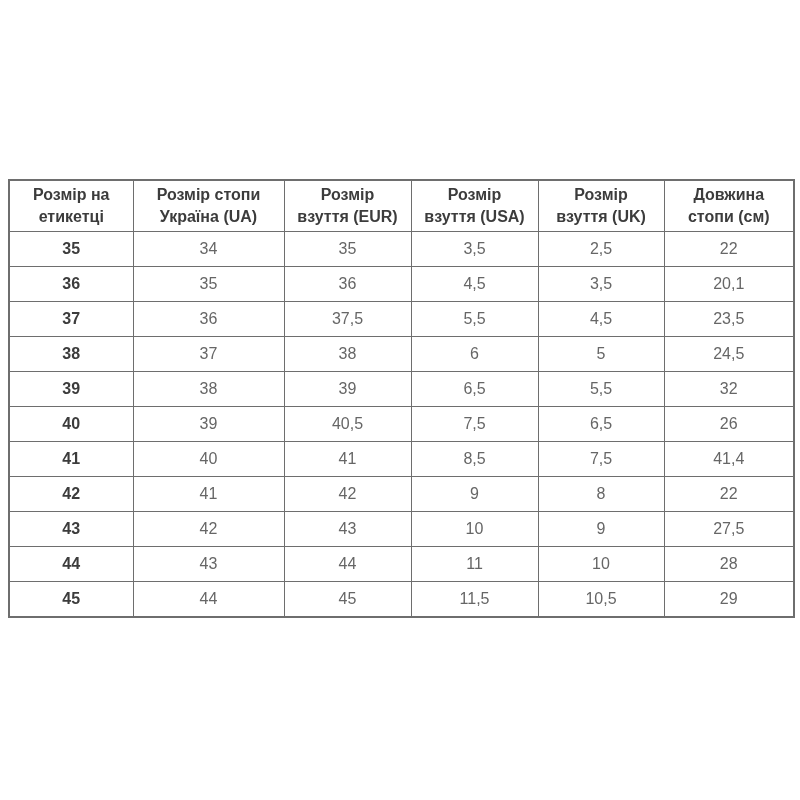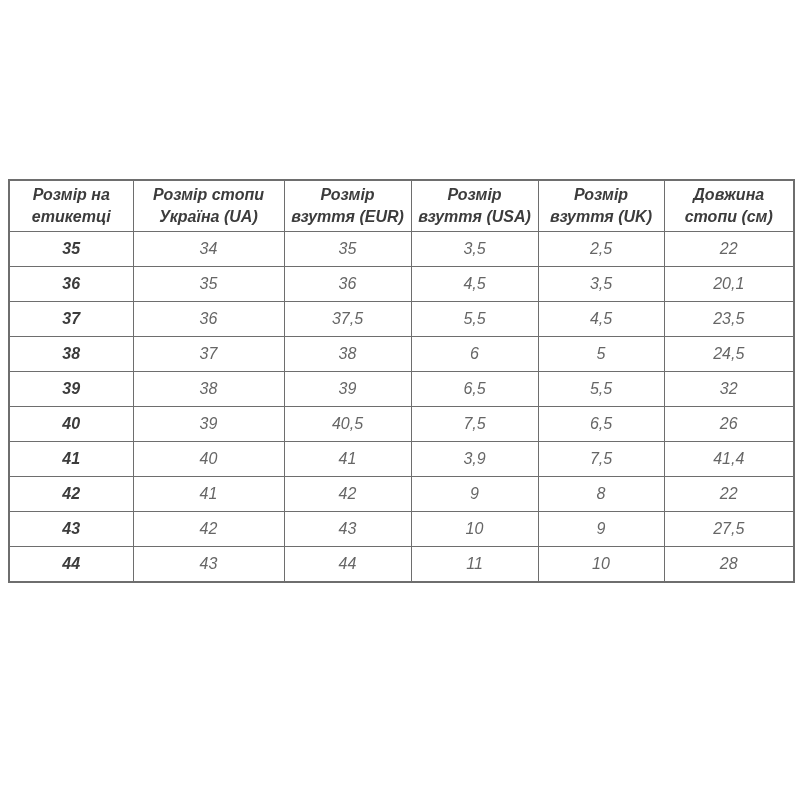--- a/index.html
+++ b/index.html
@@ -16,21 +16,20 @@
   }
   table.size-table {
     position: absolute;
     left: 8px;
     top: 179px;
     width: 785px;
     border-collapse: collapse;
     table-layout: fixed;
     border: 2px solid #6e6e6e;
     background: #ffffff;
-    font-style: italic;
   }
   table.size-table th,
   table.size-table td {
     border: 1px solid #6e6e6e;
     text-align: center;
     vertical-align: middle;
     padding: 0;
     overflow: hidden;
   }
   table.size-table thead th {
@@ -127,21 +126,21 @@
           <td>39</td>
           <td>40,5</td>
           <td>7,5</td>
           <td>6,5</td>
           <td>26</td>
         </tr>
         <tr>
           <td class="label-col">41</td>
           <td>40</td>
           <td>41</td>
-          <td>3,9</td>
+          <td>8,5</td>
           <td>7,5</td>
           <td>41,4</td>
         </tr>
         <tr>
           <td class="label-col">42</td>
           <td>41</td>
           <td>42</td>
           <td>9</td>
           <td>8</td>
           <td>22</td>
@@ -155,15 +154,23 @@
           <td>27,5</td>
         </tr>
         <tr>
           <td class="label-col">44</td>
           <td>43</td>
           <td>44</td>
           <td>11</td>
           <td>10</td>
           <td>28</td>
         </tr>
+        <tr>
+          <td class="label-col">45</td>
+          <td>44</td>
+          <td>45</td>
+          <td>11,5</td>
+          <td>10,5</td>
+          <td>29</td>
+        </tr>
       </tbody>
   </table>
 </div>
 
 </body></html>

